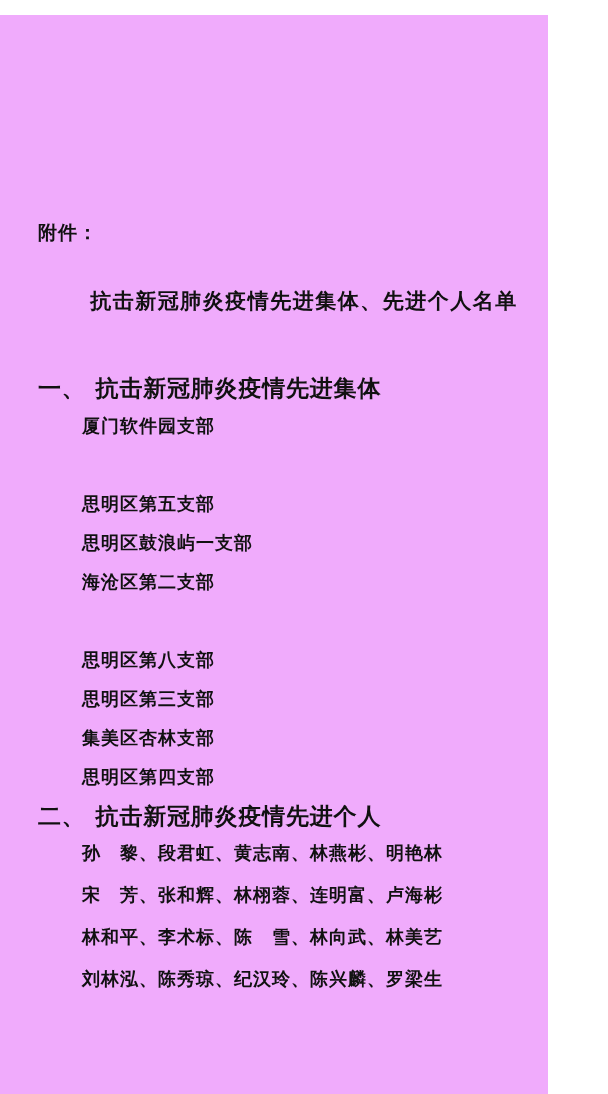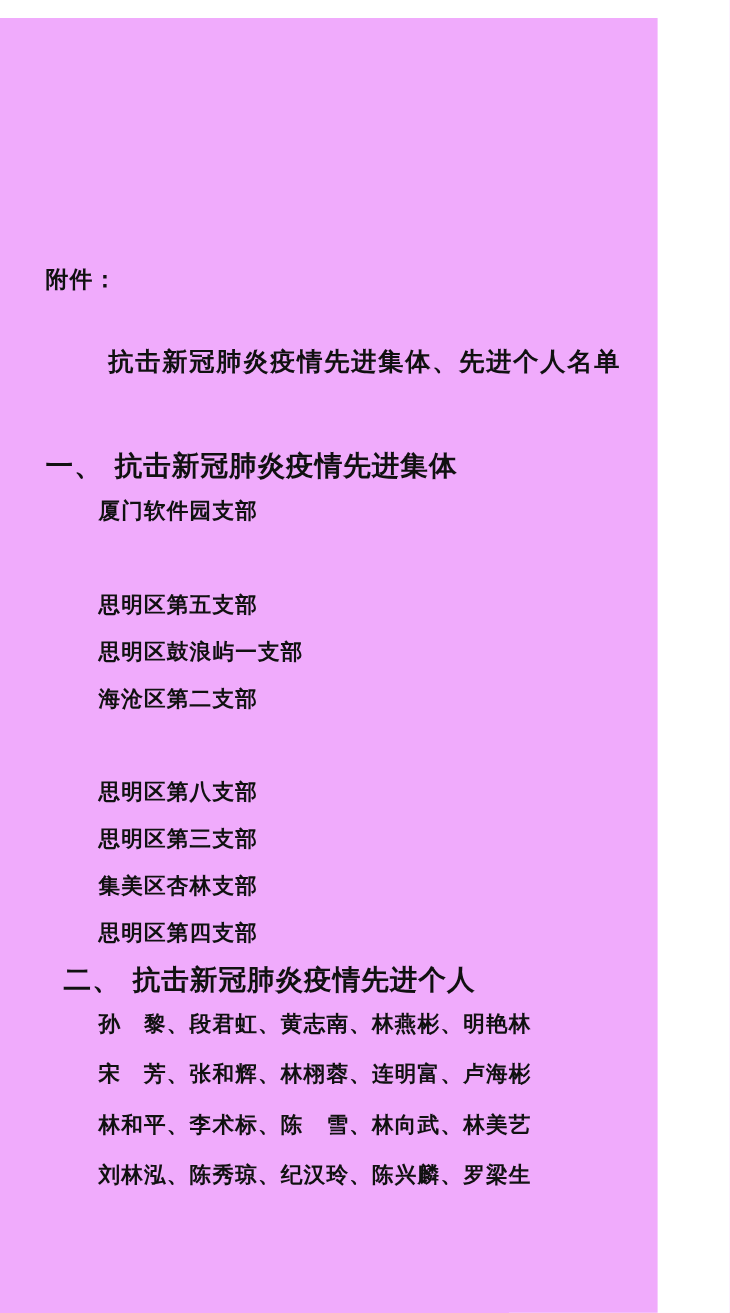--- a/index.html
+++ b/index.html
@@ -58,21 +58,21 @@
     position: absolute;
     left: 82px;
     font-size: 18px;
     letter-spacing: 1px;
     font-family: "DejaVu Serif", serif;
     white-space: pre;
     font-weight: bold;
   }
   
   #sec1-heading { top: 358px; }
-  #sec2-heading { top: 786px; margin-left: 15px; }
+  #sec2-heading { top: 786px; }
 </style>
 </head>
 <body>
 
 <div class="page">
 
   <div class="attachment-label">附件：</div>
 
   <div class="doc-title">抗击新冠肺炎疫情先进集体、先进个人名单</div>
 

